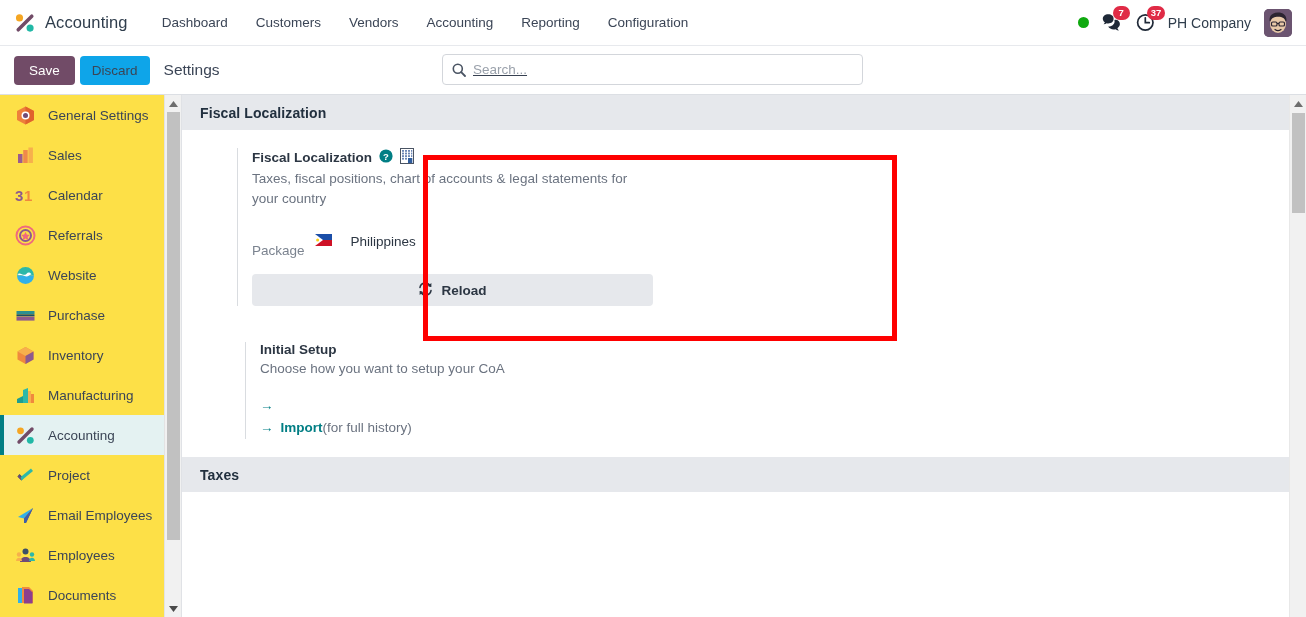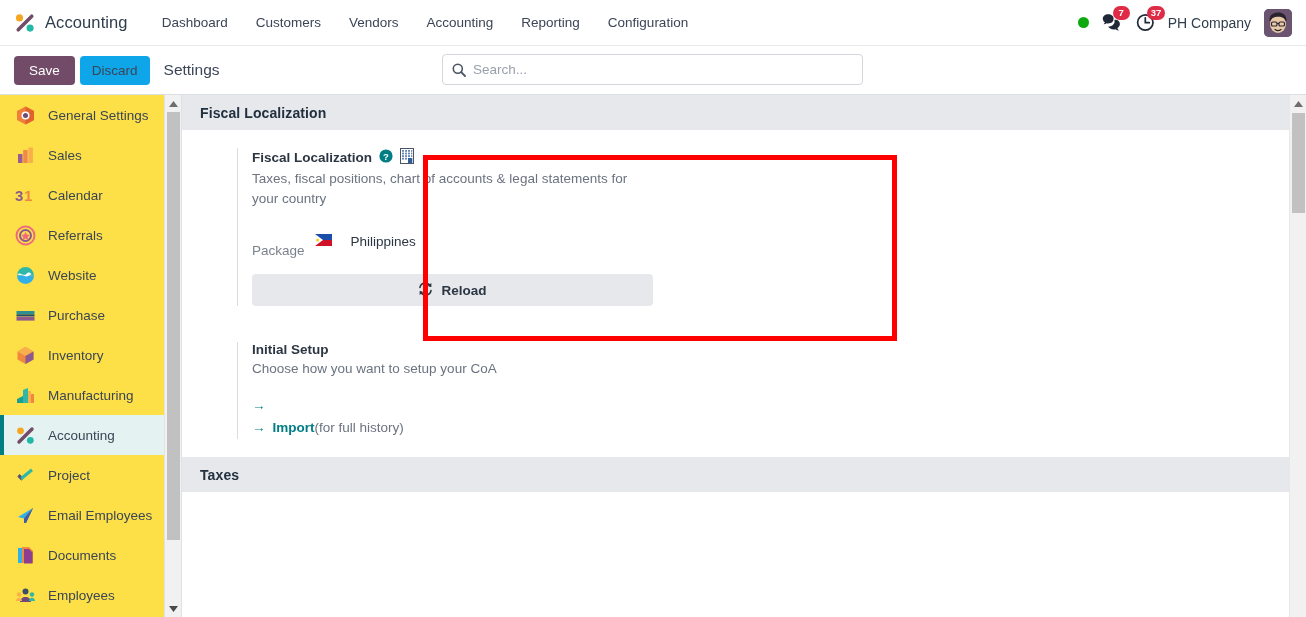--- a/index.html
+++ b/index.html
@@ -86,21 +86,21 @@
   .breadcrumb-title {
     font-size: 15.5px; color: #3b4556;
     margin-left: 14px; white-space: nowrap;
   }
   .searchbox {
     position: absolute; left: 442px; top: 54px;
     width: 421px; height: 31px;
     border: 1px solid #d3d6db; border-radius: 4px;
     background: #fff;
     display: flex; align-items: center;
-    padding: 0 9px; gap: 7px;
+    padding: 0 9px; gap: 7px; text-decoration: underline;
   }
   .search-icon { color: #4a5463; flex: 0 0 auto; display:flex; }
   .search-input {
     border: none; outline: none; background: transparent;
     font-size: 13.5px; color: #3b4556;
     font-family: inherit; flex: 1;
     height: 100%;
   }
   .search-input::placeholder { color: #9aa1ab; }
 
@@ -444,40 +444,40 @@
           <polygon points="18,3 9,13.5 11,18" fill="#6f4b78"></polygon>
           <polygon points="18,3 9,13.5 9,18 11,18" fill="#3d5fa8"></polygon>
         </svg>
       </span>
       <span class="side-label">Email Employees</span>
     </div>
 
     <div class="side-item">
       <span class="side-icon">
         <svg width="21" height="21" viewBox="0 0 21 21">
-          <path d="M3 3h7l3 3v12H3z" fill="#31b0e8"></path>
-          <path d="M7 2h7l4 4v12H7z" fill="#f0893d"></path>
-          <path d="M9 4h5l3.5 3.5v11H9z" fill="#8c3f8e"></path>
-        </svg>
-      </span>
-      <span class="side-label">Documents</span>
-    </div>
-
-    <div class="side-item">
-      <span class="side-icon">
-        <svg width="21" height="21" viewBox="0 0 21 21">
           <circle cx="10.5" cy="6.5" r="3" fill="#3d4f66"></circle>
           <path d="M5 17c0 -3 2.5 -5 5.5 -5s5.5 2 5.5 5z" fill="#6f4b78"></path>
           <circle cx="4" cy="9.5" r="2.2" fill="#f7b04c"></circle>
           <circle cx="17" cy="9.5" r="2.2" fill="#2db8a8"></circle>
           <path d="M1 16c0 -2 1.3 -3.3 3 -3.3s3 1.3 3 3.3z" fill="#f7b04c"></path>
           <path d="M14 16c0 -2 1.3 -3.3 3 -3.3s3 1.3 3 3.3z" fill="#2db8a8"></path>
         </svg>
       </span>
       <span class="side-label">Employees</span>
+    </div>
+
+    <div class="side-item">
+      <span class="side-icon">
+        <svg width="21" height="21" viewBox="0 0 21 21">
+          <path d="M3 3h7l3 3v12H3z" fill="#31b0e8"></path>
+          <path d="M7 2h7l4 4v12H7z" fill="#f0893d"></path>
+          <path d="M9 4h5l3.5 3.5v11H9z" fill="#8c3f8e"></path>
+        </svg>
+      </span>
+      <span class="side-label">Documents</span>
     </div>
 
     <div class="sb-scroll">
       <div class="sb-arrow-up">
         <svg width="9" height="6" viewBox="0 0 9 6">
             <polygon points="4.5,0 9,6 0,6" fill="#6e6e6e"></polygon>
           </svg>
       </div>
       <div class="sb-thumb"></div>
       <div class="sb-arrow-down">
@@ -552,21 +552,21 @@
             </svg>
           </span>
           <span>Reload</span>
         </button>
       </div>
     </div>
 
     <div class="red-highlight"></div>
 
 
-    <div class="section-body" style="padding-left:55px;">
+    <div class="section-body" style="padding-left:55px;margin-left:8px;">
       <div class="setting-block">
         <div class="setting-title">
           <span>Initial Setup</span>
         </div>
         <div class="setting-desc">Choose how you want to setup your CoA</div>
 
         <div style="margin-top:16px;">
           <div class="link-row">
             <span class="arrow-glyph">→</span>
           </div>

